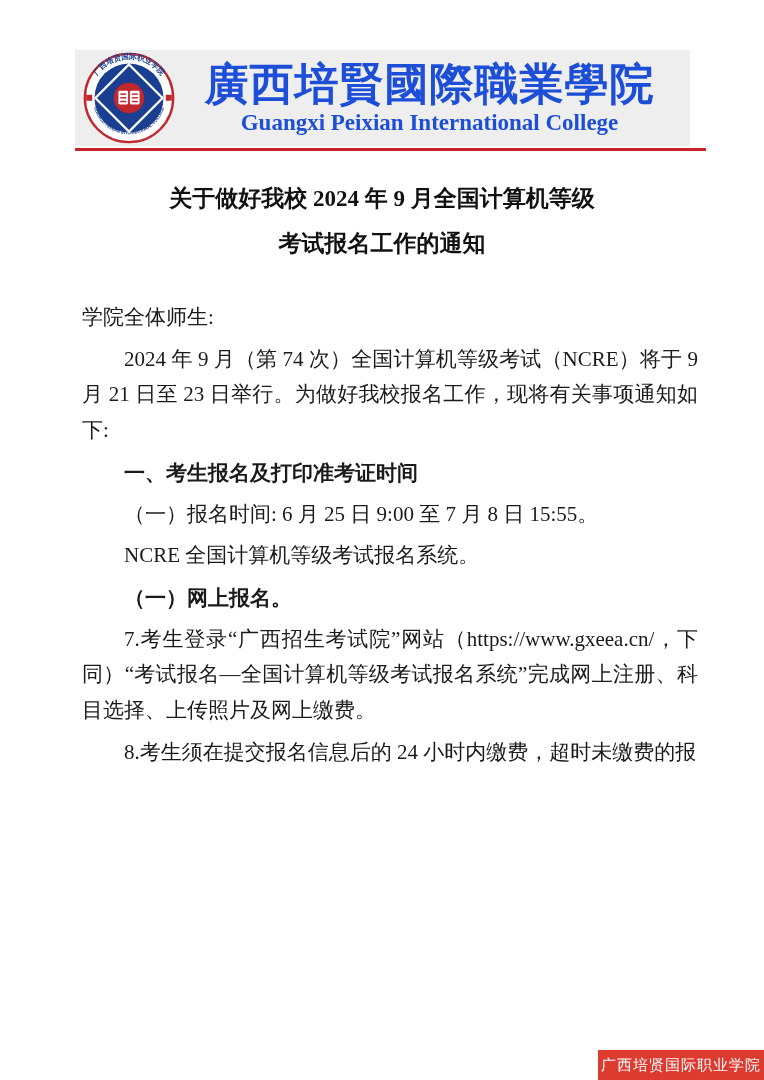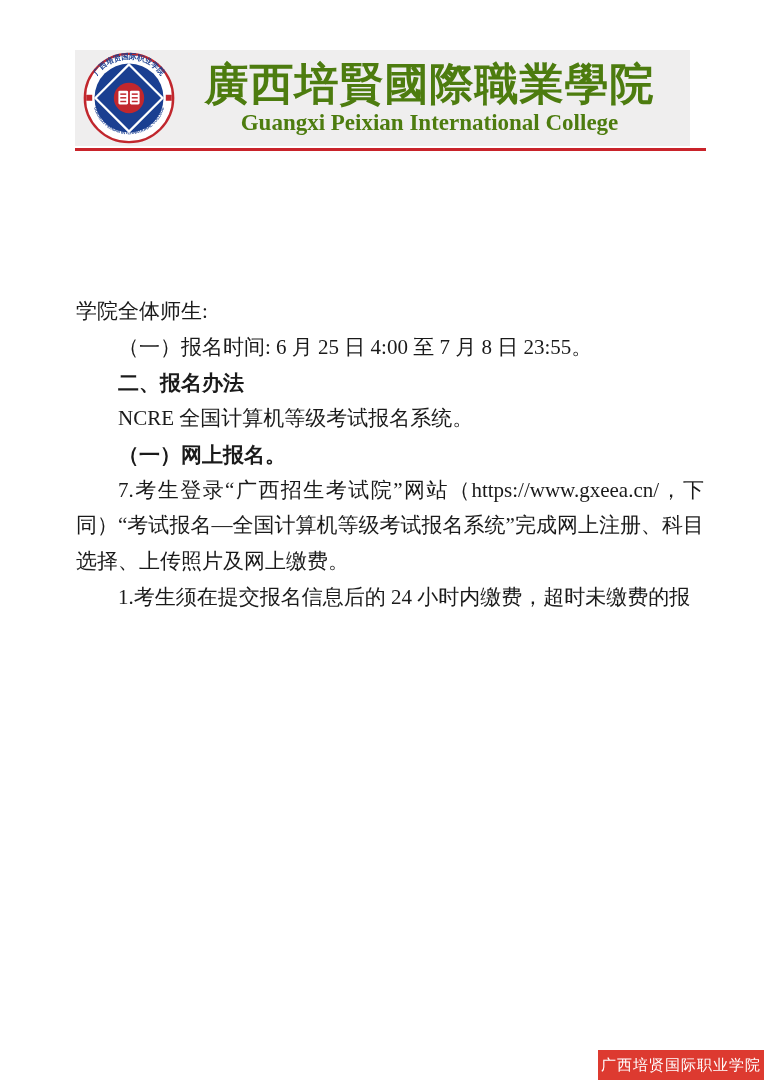--- a/index.html
+++ b/index.html
@@ -3,36 +3,36 @@
 <meta charset="utf-8">
 <style>
   html,body{margin:0;padding:0;background:#fff;}
   .page{position:relative;width:764px;height:1080px;background:#ffffff;overflow:hidden;
         font-family:"Liberation Serif","DejaVu Serif",serif;color:#1a1a1a;}
 
   
   .letterhead{position:absolute;left:75px;top:50px;width:615px;height:96px;
               background:#efeeee;display:flex;align-items:center;}
   .logo-wrap{width:92px;height:92px;margin-left:8px;flex:0 0 auto;}
-  .names{flex:1;text-align:center;color:#4d7c0f;padding-right:6px;}
+  .names{flex:1;text-align:center;color:#1d4ed8;padding-right:6px;}
   .name-cn{font-size:44px;font-weight:700;letter-spacing:1px;line-height:1.12;
            font-family:"Liberation Serif","DejaVu Serif",serif;}
   .name-en{font-size:23px;font-weight:700;margin-top:1px;line-height:1.1;
            font-family:"Liberation Serif","DejaVu Serif",serif;}
   .red-rule{position:absolute;left:75px;top:148px;width:631px;height:3px;background:#c9232a;}
 
   
   .doc-title{position:absolute;top:161px;left:0;width:100%;text-align:center;
              font-size:23px;font-weight:700;color:#111;}
   .doc-title .tline{display:block;line-height:45px;}
 
   
   .doc-body{position:absolute;left:76px;top:294px;width:628px;
             font-size:21px;line-height:35.7px;text-align:justify;text-justify:inter-ideograph;}
-  .para{margin:0;}
+  .para{margin:6px;}
   .para.plain{text-indent:0;}
   .para.indent{text-indent:2em;}
   .para.heading{text-indent:2em;font-weight:700;
                 font-family:"Liberation Sans","DejaVu Sans",sans-serif;}
 
   
   .footer-badge{position:absolute;right:0;bottom:0;width:166px;height:30px;background:#dd3a30;
                 color:#ffffff;font-size:15px;letter-spacing:1px;
                 display:flex;align-items:center;justify-content:center;
                 font-family:"Liberation Sans","DejaVu Sans",sans-serif;}
@@ -72,26 +72,31 @@
       </svg>
     </div>
     <div class="names">
       <div class="name-cn">廣西培賢國際職業學院</div>
       <div class="name-en">Guangxi Peixian International College</div>
     </div>
   </div>
 
   <div class="red-rule"></div>
 
+  <h1 class="doc-title">
+    <span class="tline">关于做好我校 2024 年 9 月全国计算机等级</span>
+    <span class="tline">考试报名工作的通知</span>
+  </h1>
 
   <main class="doc-body">
       <p class="para plain">学院全体师生:</p>
-      <p class="para indent">（一）报名时间: 6 月 25 日 4:00 至 7 月 8 日 23:55。</p>
-      <p class="para heading">二、报名办法</p>
+      <p class="para indent">2024 年 9 月（第 74 次）全国计算机等级考试（NCRE）将于 9 月 21 日至 23 日举行。为做好我校报名工作，现将有关事项通知如下:</p>
+      <p class="para heading">一、考生报名及打印准考证时间</p>
+      <p class="para indent">（一）报名时间: 6 月 25 日 9:00 至 7 月 8 日 15:55。</p>
       <p class="para indent">NCRE 全国计算机等级考试报名系统。</p>
       <p class="para heading">（一）网上报名。</p>
       <p class="para indent">7.考生登录“广西招生考试院”网站（https://www.gxeea.cn/，下同）“考试报名—全国计算机等级考试报名系统”完成网上注册、科目选择、上传照片及网上缴费。</p>
-      <p class="para indent">1.考生须在提交报名信息后的 24 小时内缴费，超时未缴费的报</p>
+      <p class="para indent">8.考生须在提交报名信息后的 24 小时内缴费，超时未缴费的报</p>
     </main>
 
   <div class="footer-badge">广西培贤国际职业学院</div>
 
 </div>
 
 </body></html>

